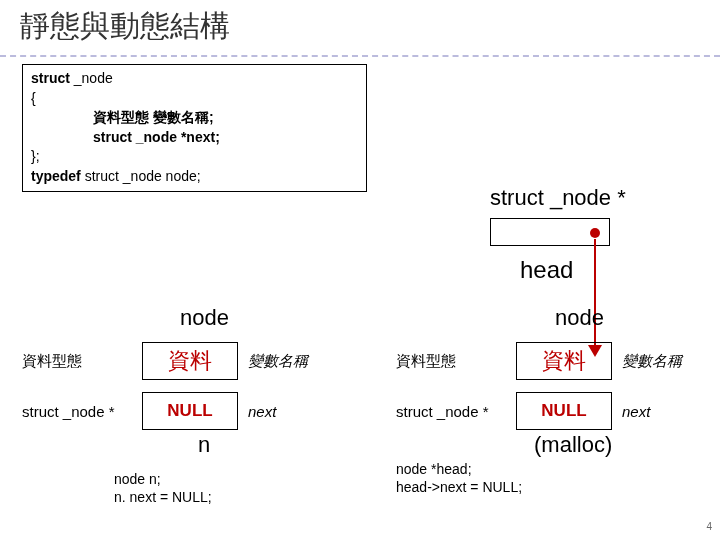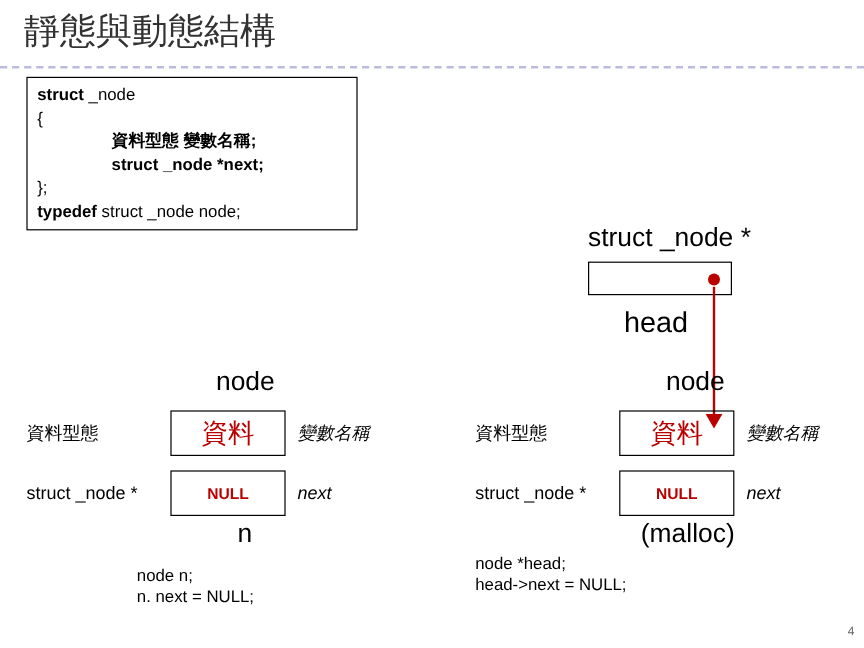--- a/index.html
+++ b/index.html
@@ -1,38 +1,38 @@
 <!DOCTYPE html>
 <html><head>
 <meta charset="utf-8">
 <style>
   * { margin: 0; padding: 0; box-sizing: border-box; }
   body { width: 720px; height: 540px; font-family: "Microsoft JhengHei", Arial, sans-serif; background: #fff; position: relative; }
   .title { font-size: 30px; color: #333; padding: 6px 20px 8px 20px; border-bottom: 2px dashed #bbd; }
-  .codebox { position: absolute; top: 64px; left: 22px; width: 276px; border: 1.5px solid #000; padding: 4px 8px 4px 8px; font-size: 14px; line-height: 1.4; font-family: Arial, sans-serif; }
+  .codebox { position: absolute; top: 64px; left: 22px; width: 345px; border: 1.5px solid #000; padding: 4px 8px 4px 8px; font-size: 14px; line-height: 1.4; font-family: Arial, sans-serif; }
   .codebox .bold { font-weight: bold; }
   .indent { padding-left: 62px; font-weight: bold; }
   .ptrlabel { position: absolute; top: 185px; left: 490px; font-size: 22px; }
   .ptrbox { position: absolute; top: 218px; left: 490px; width: 120px; height: 28px; border: 1.5px solid #000; }
   .ptrdot { position: absolute; top: 228px; left: 590px; width: 10px; height: 10px; background: #b00; border-radius: 50%; }
   .arrow { position: absolute; top: 239px; left: 594px; width: 2px; height: 110px; background: #b00; }
   .arrowhead { position: absolute; top: 345px; left: 588px; width: 0; height: 0; border-left: 7px solid transparent; border-right: 7px solid transparent; border-top: 12px solid #b00; }
   .headlabel { position: absolute; top: 256px; left: 520px; font-size: 24px; }
   .nodelabel { position: absolute; font-size: 22px; }
   .nl1 { top: 305px; left: 180px; }
   .nl2 { top: 305px; left: 555px; }
   .row { position: absolute; display: flex; align-items: center; font-size: 16px; justify-content: space-between; }
   .rowL1 { top: 342px; left: 22px; }
   .rowL2 { top: 392px; left: 22px; }
   .rowR1 { top: 342px; left: 396px; }
   .rowR2 { top: 392px; left: 396px; }
   .lbl { width: 120px; font-size: 15px; }
   .cell { width: 96px; height: 38px; border: 1.5px solid #000; display: flex; align-items: center; justify-content: center; }
   .red { color: #b00; font-size: 22px; }
-  .null { color: #b00; font-size: 13px; font-weight: bold; }
+  .null { color: #b00; font-size: 17px; font-weight: bold; }
   .small { font-size: 15px; padding-left: 10px; font-style: italic; }
   .caption { position: absolute; font-size: 22px; }
   .cap1 { top: 432px; left: 198px; }
   .cap2 { top: 432px; left: 534px; }
   .codesnip { position: absolute; font-size: 14px; font-family: Arial, sans-serif; line-height: 1.3; }
   .snip1 { top: 470px; left: 114px; }
   .snip2 { top: 460px; left: 396px; }
   .pagenum { position: absolute; bottom: 8px; right: 8px; font-size: 10px; color: #666; }
 </style>
 </head>

